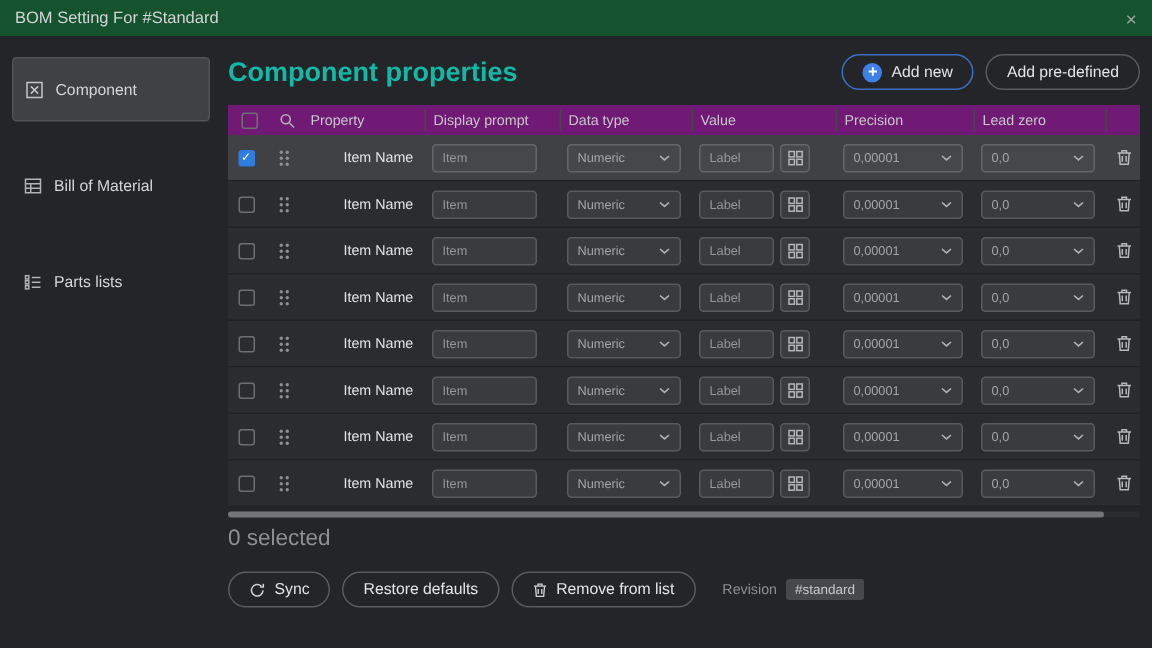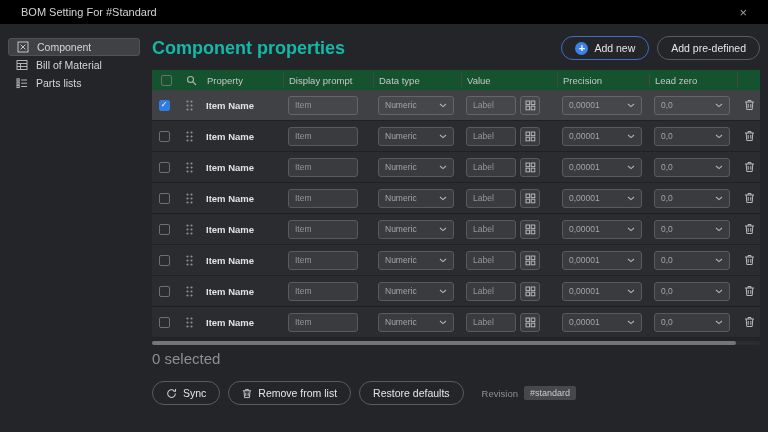--- a/index.html
+++ b/index.html
@@ -4,33 +4,33 @@
 <style>
   * { margin:0; padding:0; box-sizing:border-box; }
   html,body { width:768px; height:432px; overflow:hidden; }
   body {
     font-family:"Liberation Sans", sans-serif;
     background:#242528; color:#d8d9db;
     -webkit-font-smoothing:antialiased;
   }
   
   .titlebar {
-    height:24px; background:#000000; display:flex; align-items:center;
-    padding:0 21px; font-size:11px; color:#d3d4d6;
+    height:24px; background:#14532d; display:flex; align-items:center;
+    padding:0 10px; font-size:11px; color:#d3d4d6;
   }
   .titlebar .close {
     margin-left:auto; color:#a2a3a6; font-size:13px; cursor:pointer; line-height:1;
   }
   
   .content { position:relative; height:408px; }
   .sidebar { position:absolute; left:8px; top:14px; width:132px; }
   .side-item {
-    height:18px; display:flex; align-items:center; gap:8px;
+    height:43px; display:flex; align-items:center; gap:8px;
     padding:0 8px; border-radius:3px; font-size:10.5px; color:#d5d6d8;
-    margin-bottom:0; cursor:pointer;
+    margin-bottom:21px; cursor:pointer;
   }
   .side-item.active { background:#404144; border:1px solid #515255; }
   .side-item svg { flex:0 0 auto; }
   .main { position:absolute; left:152px; right:8px; top:10px; }
   
   .main-header { display:flex; align-items:center; height:28px; }
   .main-title { font-size:18px; font-weight:bold; color:#14b8a6; }
   .hdr-buttons { margin-left:auto; display:flex; gap:8px; }
   .pill {
     height:24px; border-radius:12px; border:1px solid #5a5b5f; background:transparent;
@@ -43,28 +43,28 @@
     display:inline-flex; align-items:center; justify-content:center;
     font-size:11px; line-height:1; font-weight:bold;
   }
   
   .table { margin-top:8px; }
   .grid-row {
     display:grid;
     grid-template-columns:24px 26px 82px 90px 88px 96px 92px 88px 1fr;
     align-items:center;
   }
-  .thead { height:20px; background:#14532d; font-size:9.5px; color:#c6c7c9;text-align:right; }
+  .thead { height:20px; background:#701a75; font-size:9.5px; color:#c6c7c9;text-align:right; }
   .thead .cell { padding-left:5px; height:14px; display:flex; align-items:center; }
   .thead .labeled { border-right:1px solid #46474b; }
   .trow { height:31px; background:#2b2c2f; border-bottom:1px solid #202124; }
   .trow.selected { background:#404144; }
   .cell { display:flex; align-items:center; padding-left:4px; }
   .c-center { justify-content:center; padding-left:0; }
-  .prop-label { font-size:9.5px; font-weight:bold; color:#e2e3e5; }
+  .prop-label { font-size:9.5px; font-weight:normal; color:#e2e3e5;margin-left:23px; }
   .checkbox {
     width:11px; height:11px; border:1px solid #6e6f73; border-radius:2px;
     display:inline-flex; align-items:center; justify-content:center; cursor:pointer;
     background:transparent; flex:0 0 auto;
   }
   .checkbox.checked { background:#2f7de0; border-color:#2f7de0; }
   .checkbox.checked::after { content:"✓"; color:#fff; font-size:8px; line-height:1; }
   .tinput {
     height:19px; background:#3a3b3f; border:1px solid #595a5e; border-radius:3px;
     color:#a4a5a8; font-size:8.5px; padding:0 6px; font-family:inherit; outline:none;
@@ -728,28 +728,28 @@
 
     <div class="footer">
       <button class="pill">
         <svg width="11" height="11" viewBox="0 0 12 12">
           <path d="M10.2 6a4.2 4.2 0 1 1-1.3-3" fill="none" stroke="#d0d1d3" stroke-width="1.1"></path>
           <path d="M10.4 1.2v2.4H8" fill="none" stroke="#d0d1d3" stroke-width="1.1"></path>
         </svg>
         <span>Sync</span>
       </button>
       <button class="pill">
+        <span>Restore defaults</span>
+      </button>
+      <button class="pill">
         <svg width="10" height="11" viewBox="0 0 11 12">
           <path d="M1 3h9M4 3V1.5h3V3M2.2 3l.6 7.5h5.4l.6-7.5" fill="none" stroke="#d0d1d3" stroke-width="1"></path>
           <path d="M4.2 5v3.8M6.8 5v3.8" stroke="#d0d1d3" stroke-width="1"></path>
         </svg>
         <span>Remove from list</span>
       </button>
-      <button class="pill">
-        <span>Restore defaults</span>
-      </button>
       <div class="rev-group">
         <span class="rev-label">Revision</span>
         <span class="rev-tag">#standard</span>
       </div>
     </div>
   </div>
 </div>
 
 </body></html>

